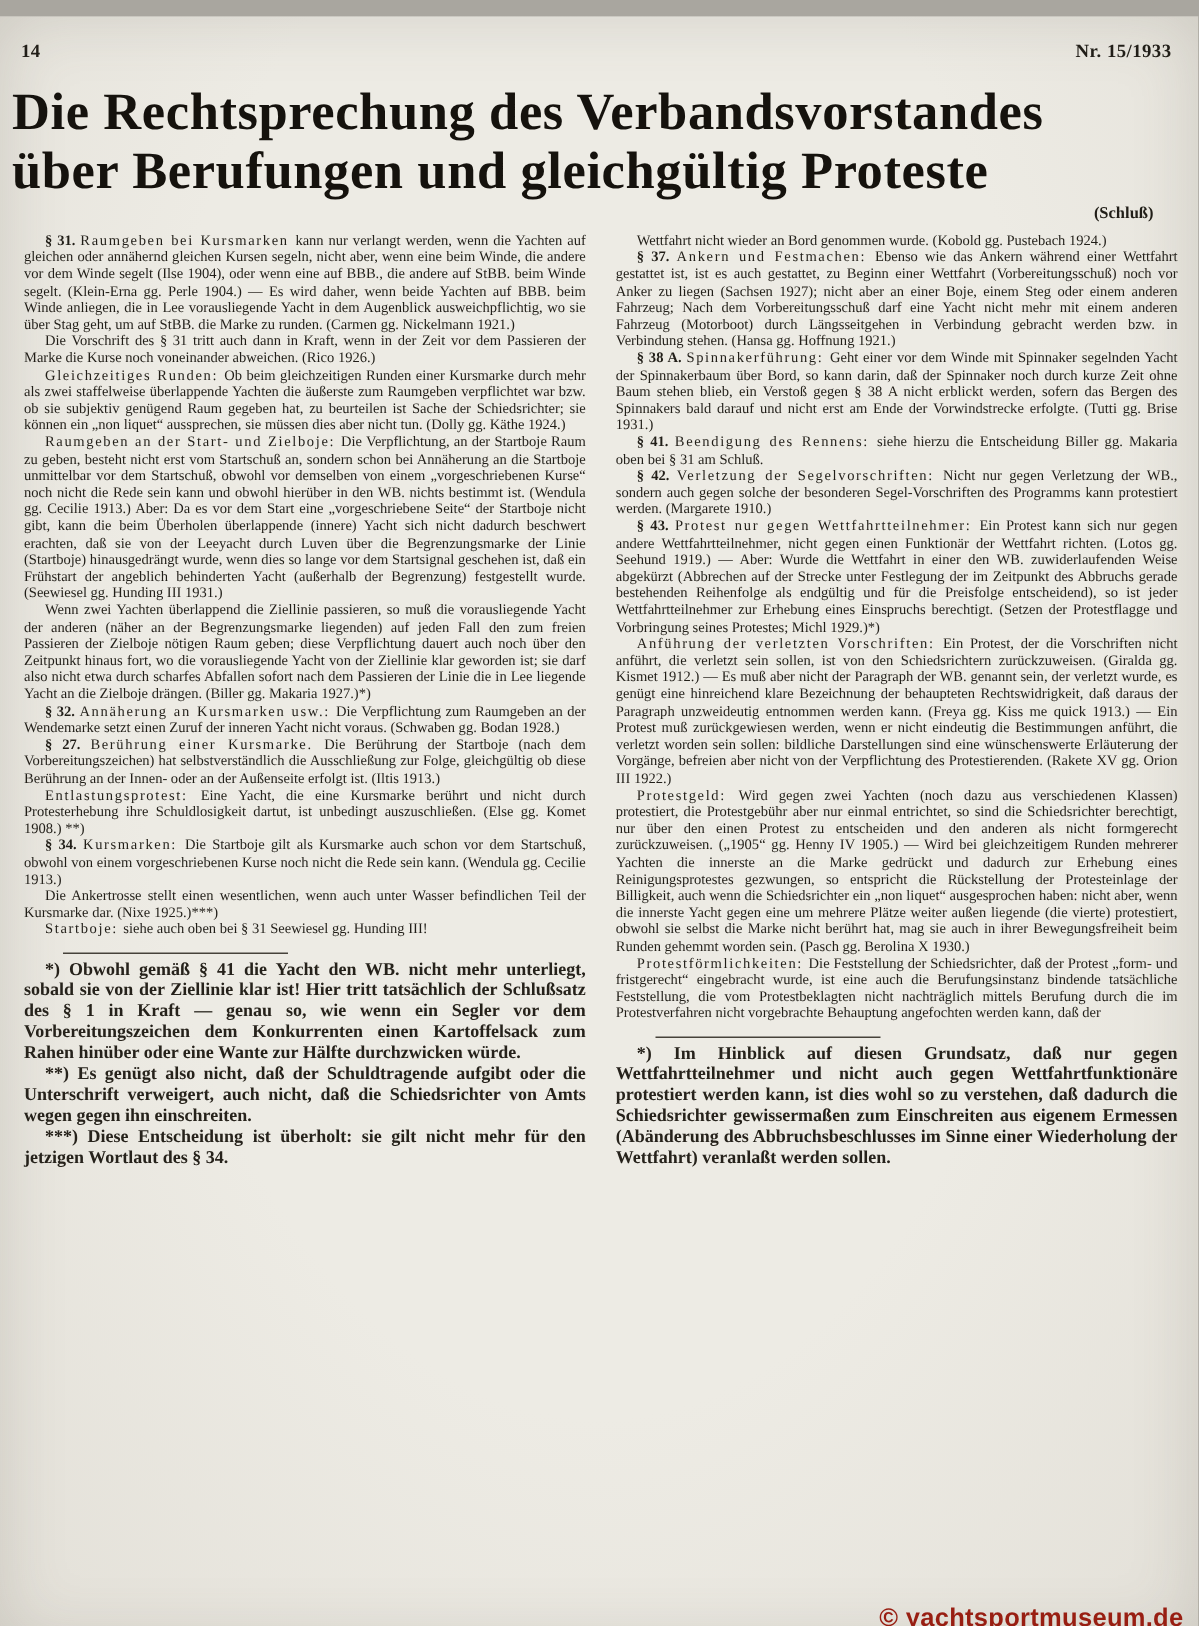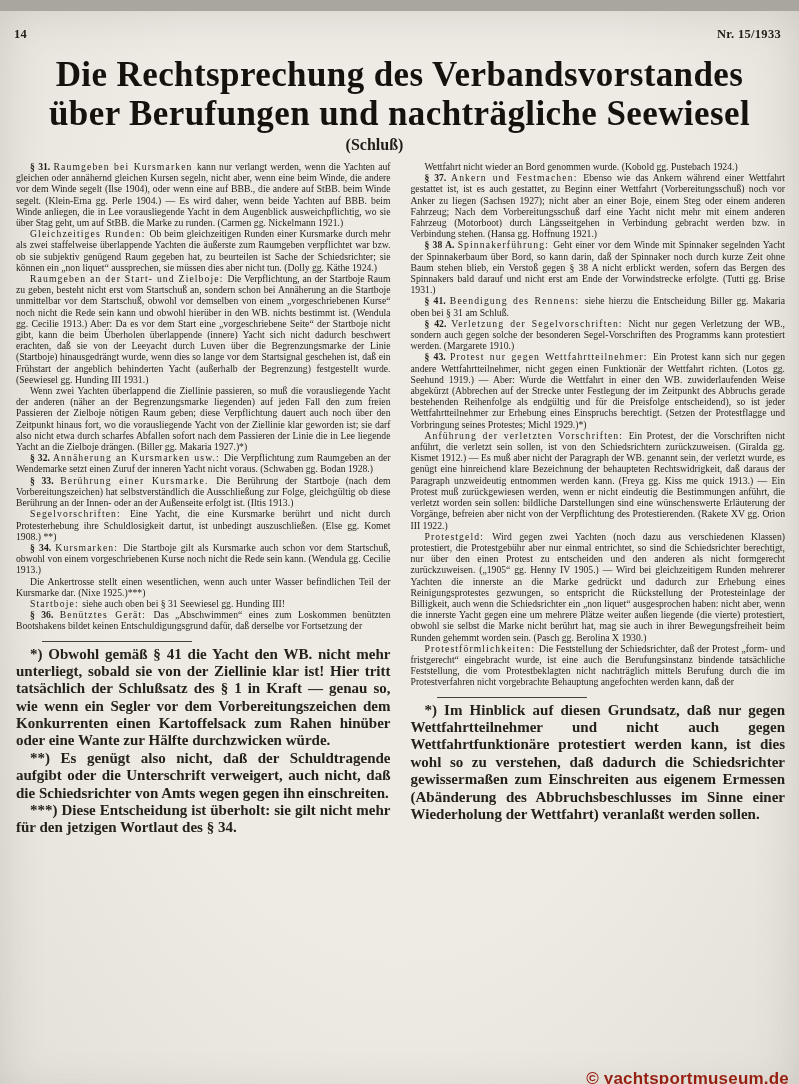--- a/index.html
+++ b/index.html
@@ -13,30 +13,29 @@
     color:#211e18;
     box-shadow:inset 0 0 45px rgba(90,85,70,.18);
   }
   .pagehead{
     display:flex;justify-content:space-between;align-items:baseline;
     padding:16px 18px 0 14px;
     font-size:12.5px;font-weight:bold;letter-spacing:.3px;
   }
   .title{
     margin:14px 8px 0 8px;
-    text-align:center;
     font-size:35px;line-height:1.10;
     font-weight:bold;letter-spacing:.4px;
     color:#15120d;
   }
   .tline{display:block;}
   .schluss{
-    text-align:center;
-    padding-right:50px;
-    font-size:16px;font-weight:bold;
+    text-align:right;
+    padding-right:30px;
+    font-size:11px;font-weight:bold;
     margin-top:3px;
   }
   .columns{
     display:flex;gap:20px;
     padding:7px 14px 0 16px;
   }
   .col{flex:1;min-width:0;}
   .body-text p{
     margin:0;
     text-indent:14px;
@@ -47,21 +46,21 @@
   .body-text p b{font-weight:bold;}
   .sperr{letter-spacing:1.1px;}
   .footrule{
     width:150px;
     border-top:1px solid #46423a;
     margin:9px 0 4px 26px;
   }
   .footnotes p{
     margin:0;
     text-indent:14px;
-    font-size:15px;
+    font-size:12px;
     line-height:1.16;
     text-align:justify;
     font-weight:bold;
     color:#26221b;
   }
   .watermark{
     position:absolute;
     right:10px;bottom:6px;
     font-family:"Liberation Sans", sans-serif;
     font-size:17px;font-weight:bold;
@@ -74,39 +73,39 @@
 
 <div class="page">
 
   <div class="pagehead">
     <span>14</span>
     <span>Nr. 15/1933</span>
   </div>
 
   <h1 class="title">
     <span class="tline">Die Rechtsprechung des Verbandsvorstandes</span>
-    <span class="tline">über Berufungen und nachträgliche Seewiesel</span>
+    <span class="tline">über Berufungen und gleichgültig Proteste</span>
   </h1>
 
   <div class="schluss">(Schluß)</div>
 
   <div class="columns">
     <div class="col">
       <div class="body-text">
           <p class="para"><b>§ 31. </b><span class="sperr">Raumgeben bei Kursmarken </span>kann nur verlangt werden, wenn die Yachten auf gleichen oder annähernd gleichen Kursen segeln, nicht aber, wenn eine beim Winde, die andere vor dem Winde segelt (Ilse 1904), oder wenn eine auf BBB., die andere auf StBB. beim Winde segelt. (Klein-Erna gg. Perle 1904.) — Es wird daher, wenn beide Yachten auf BBB. beim Winde anliegen, die in Lee vorausliegende Yacht in dem Augenblick ausweichpflichtig, wo sie über Stag geht, um auf StBB. die Marke zu runden. (Carmen gg. Nickelmann 1921.)</p>
+          <p class="para">Die Vorschrift des § 31 tritt auch dann in Kraft, wenn in der Zeit vor dem Passieren der Marke die Kurse noch voneinander abweichen. (Rico 1926.)</p>
           <p class="para"><span class="sperr">Gleichzeitiges Runden: </span>Ob beim gleichzeitigen Runden einer Kursmarke durch mehr als zwei staffelweise überlappende Yachten die äußerste zum Raumgeben verpflichtet war bzw. ob sie subjektiv genügend Raum gegeben hat, zu beurteilen ist Sache der Schiedsrichter; sie können ein „non liquet“ aussprechen, sie müssen dies aber nicht tun. (Dolly gg. Käthe 1924.)</p>
           <p class="para"><span class="sperr">Raumgeben an der Start- und Zielboje: </span>Die Verpflichtung, an der Startboje Raum zu geben, besteht nicht erst vom Startschuß an, sondern schon bei Annäherung an die Startboje unmittelbar vor dem Startschuß, obwohl vor demselben von einem „vorgeschriebenen Kurse“ noch nicht die Rede sein kann und obwohl hierüber in den WB. nichts bestimmt ist. (Wendula gg. Cecilie 1913.) Aber: Da es vor dem Start eine „vorgeschriebene Seite“ der Startboje nicht gibt, kann die beim Überholen überlappende (innere) Yacht sich nicht dadurch beschwert erachten, daß sie von der Leeyacht durch Luven über die Begrenzungsmarke der Linie (Startboje) hinausgedrängt wurde, wenn dies so lange vor dem Startsignal geschehen ist, daß ein Frühstart der angeblich behinderten Yacht (außerhalb der Begrenzung) festgestellt wurde. (Seewiesel gg. Hunding III 1931.)</p>
           <p class="para">Wenn zwei Yachten überlappend die Ziellinie passieren, so muß die vorausliegende Yacht der anderen (näher an der Begrenzungsmarke liegenden) auf jeden Fall den zum freien Passieren der Zielboje nötigen Raum geben; diese Verpflichtung dauert auch noch über den Zeitpunkt hinaus fort, wo die vorausliegende Yacht von der Ziellinie klar geworden ist; sie darf also nicht etwa durch scharfes Abfallen sofort nach dem Passieren der Linie die in Lee liegende Yacht an die Zielboje drängen. (Biller gg. Makaria 1927.)*)</p>
           <p class="para"><b>§ 32. </b><span class="sperr">Annäherung an Kursmarken usw.: </span>Die Verpflichtung zum Raumgeben an der Wendemarke setzt einen Zuruf der inneren Yacht nicht voraus. (Schwaben gg. Bodan 1928.)</p>
-          <p class="para"><b>§ 33. </b><span class="sperr">Berührung einer Kursmarke. </span>Die Berührung der Startboje (nach dem Vorbereitungszeichen) hat selbstverständlich die Ausschließung zur Folge, gleichgültig ob diese Berührung an der Innen- oder an der Außenseite erfolgt ist. (Iltis 1913.)</p>
-          <p class="para"><span class="sperr">Segelvorschriften: </span>Eine Yacht, die eine Kursmarke berührt und nicht durch Protesterhebung ihre Schuldlosigkeit dartut, ist unbedingt auszuschließen. (Else gg. Komet 1908.) **)</p>
+          <p class="para"><b>§ 27. </b><span class="sperr">Berührung einer Kursmarke. </span>Die Berührung der Startboje (nach dem Vorbereitungszeichen) hat selbstverständlich die Ausschließung zur Folge, gleichgültig ob diese Berührung an der Innen- oder an der Außenseite erfolgt ist. (Iltis 1913.)</p>
+          <p class="para"><span class="sperr">Entlastungsprotest: </span>Eine Yacht, die eine Kursmarke berührt und nicht durch Protesterhebung ihre Schuldlosigkeit dartut, ist unbedingt auszuschließen. (Else gg. Komet 1908.) **)</p>
           <p class="para"><b>§ 34. </b><span class="sperr">Kursmarken: </span>Die Startboje gilt als Kursmarke auch schon vor dem Startschuß, obwohl von einem vorgeschriebenen Kurse noch nicht die Rede sein kann. (Wendula gg. Cecilie 1913.)</p>
           <p class="para">Die Ankertrosse stellt einen wesentlichen, wenn auch unter Wasser befindlichen Teil der Kursmarke dar. (Nixe 1925.)***)</p>
           <p class="para"><span class="sperr">Startboje: </span>siehe auch oben bei § 31 Seewiesel gg. Hunding III!</p>
-          <p class="para"><b>§ 36. </b><span class="sperr">Benütztes Gerät: </span>Das „Abschwimmen“ eines zum Loskommen benützten Bootshakens bildet keinen Entschuldigungsgrund dafür, daß derselbe vor Fortsetzung der</p>
         </div>
       <div class="footrule"></div>
       <div class="footnotes">
           <p class="footnote">*) Obwohl gemäß § 41 die Yacht den WB. nicht mehr unterliegt, sobald sie von der Ziellinie klar ist! Hier tritt tatsächlich der Schlußsatz des § 1 in Kraft — genau so, wie wenn ein Segler vor dem Vorbereitungszeichen dem Konkurrenten einen Kartoffelsack zum Rahen hinüber oder eine Wante zur Hälfte durchzwicken würde.</p>
           <p class="footnote">**) Es genügt also nicht, daß der Schuldtragende aufgibt oder die Unterschrift verweigert, auch nicht, daß die Schiedsrichter von Amts wegen gegen ihn einschreiten.</p>
           <p class="footnote">***) Diese Entscheidung ist überholt: sie gilt nicht mehr für den jetzigen Wortlaut des § 34.</p>
         </div>
     </div>
 
     <div class="col">

